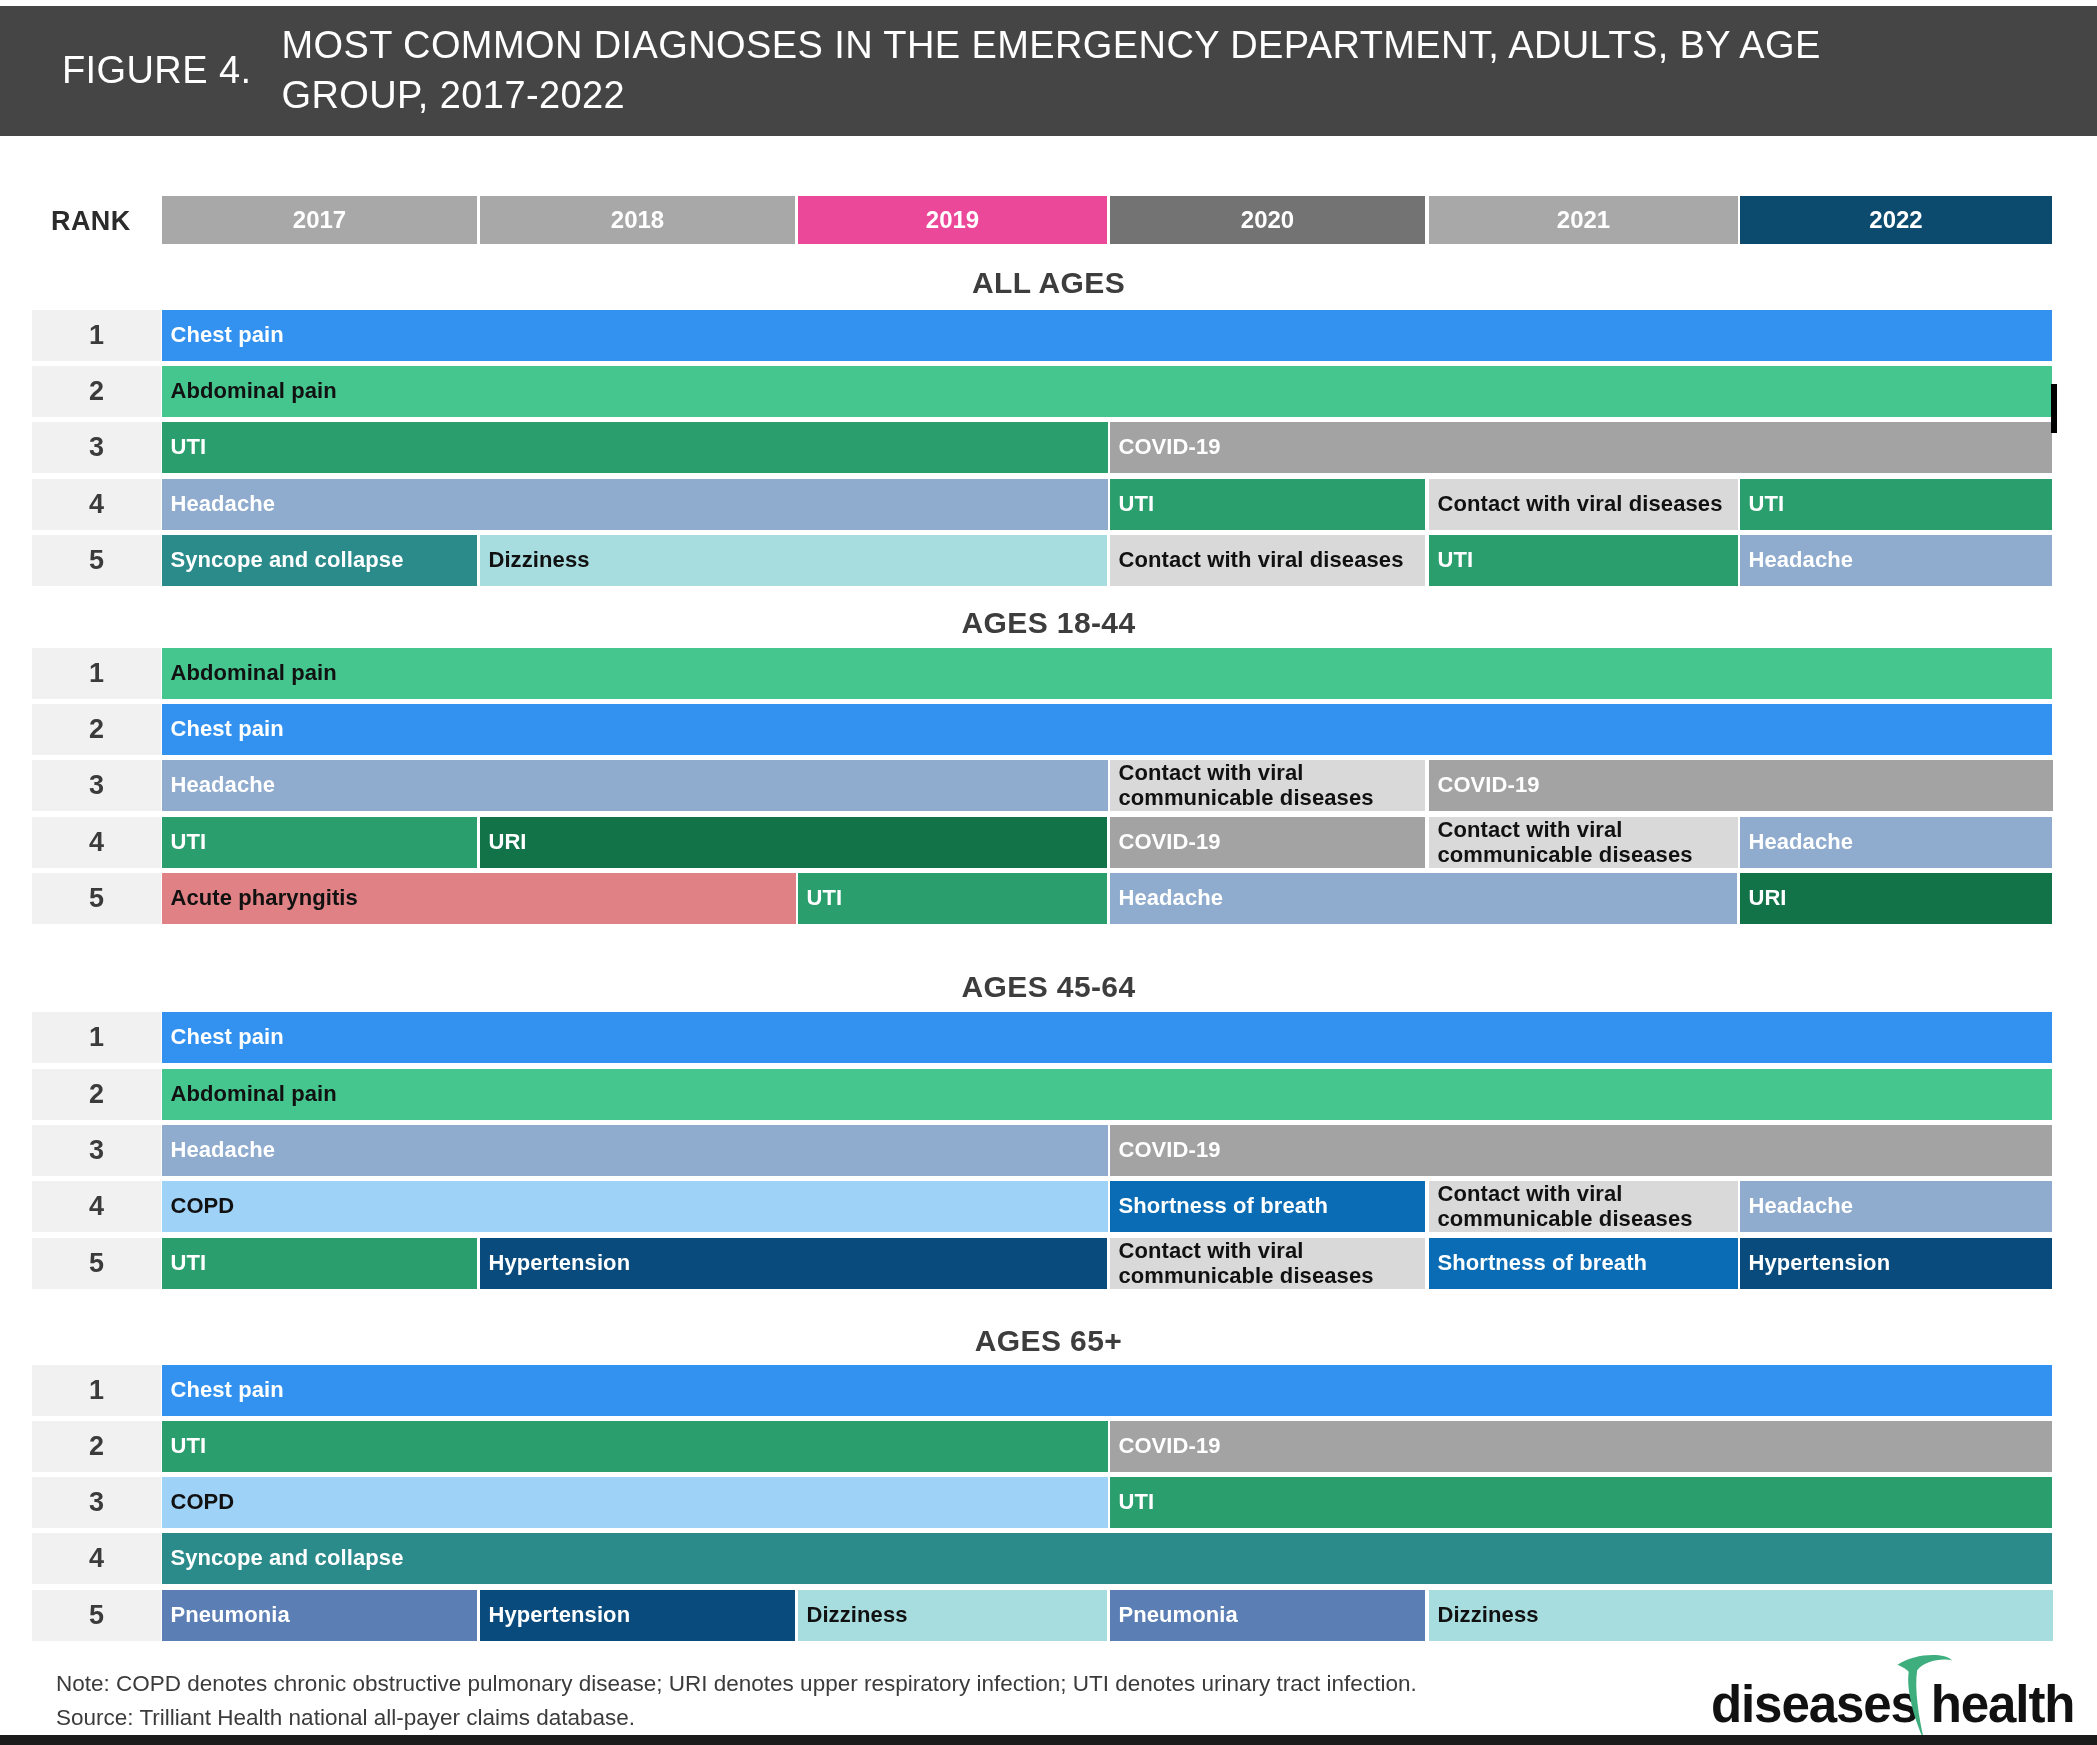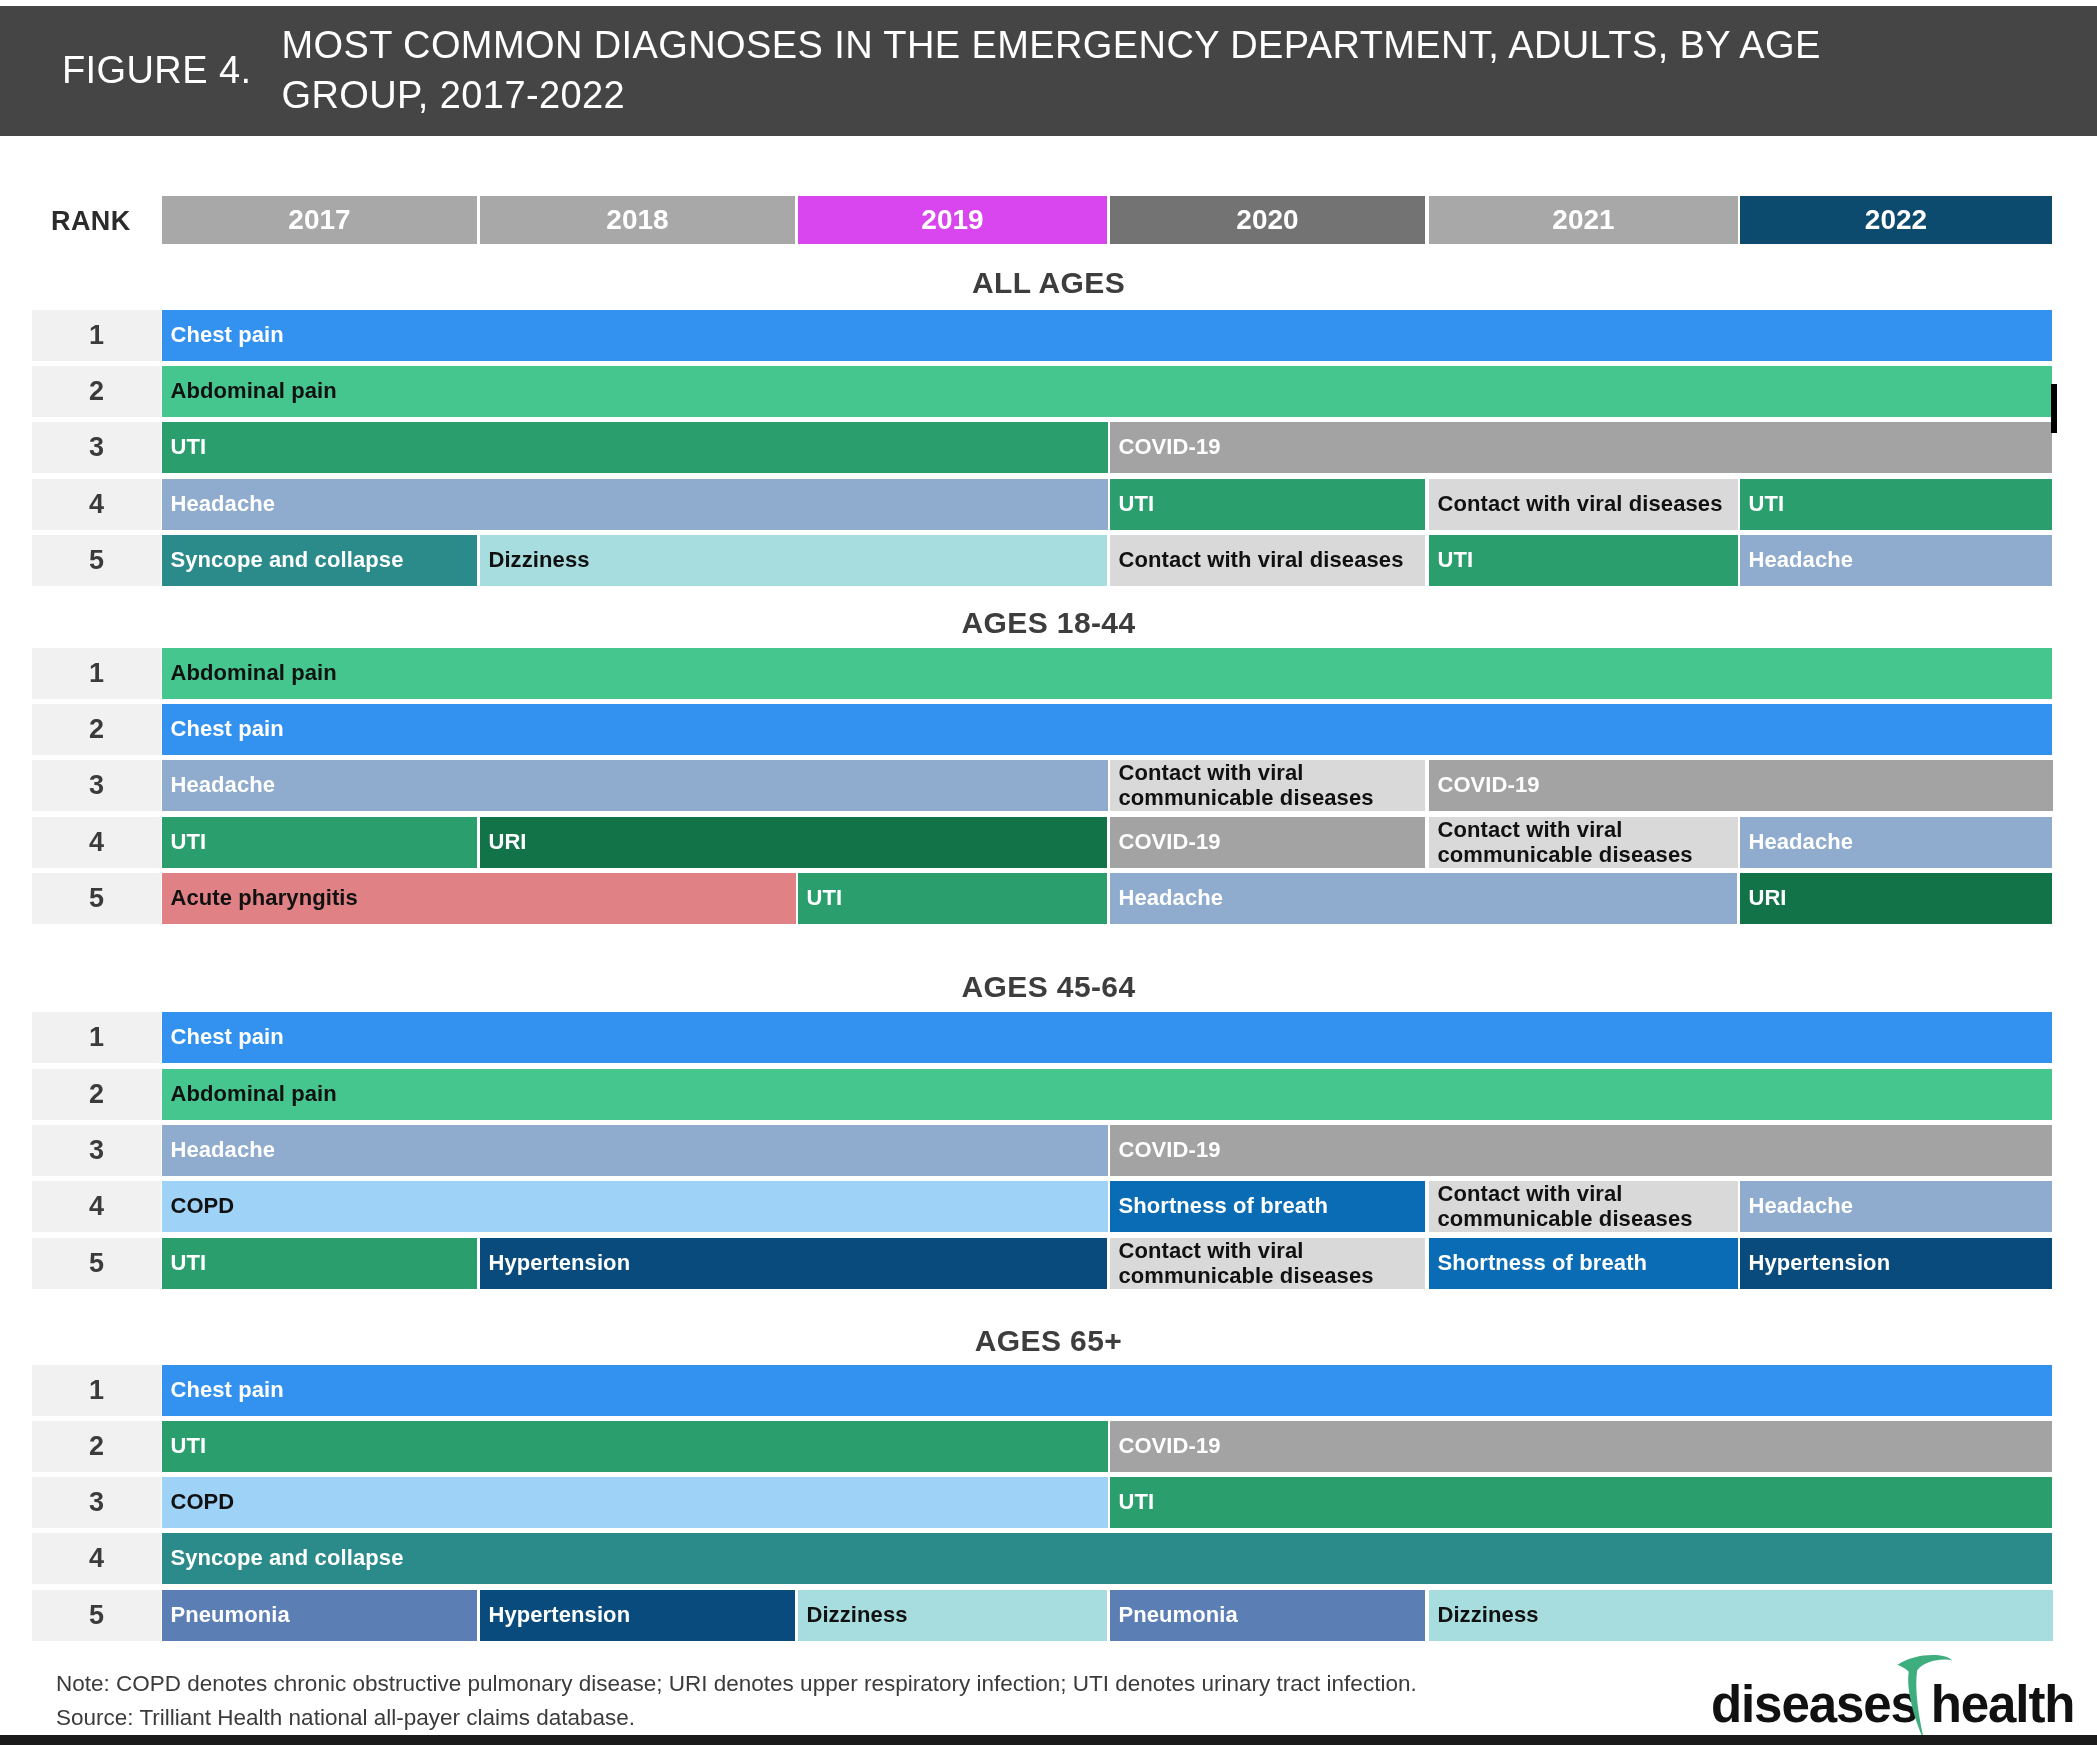--- a/index.html
+++ b/index.html
@@ -29,21 +29,21 @@
   #year-header{
     position:absolute;left:0;top:196px;width:2097px;height:48px;
   }
   #rank-label{
     position:absolute;left:51px;top:10px;
     font-size:27px;font-weight:bold;color:#2b2b2b;letter-spacing:0.4px;
   }
   .year-cell{
     position:absolute;top:0;height:48px;
     background:#a8a8a8;color:#ffffff;
-    font-size:28px;font-weight:bold;
+    font-size:24px;font-weight:bold;
     display:flex;align-items:center;justify-content:center;
   }
   
   .section-title{
     position:absolute;width:2097px;text-align:center;
     font-size:30px;font-weight:bold;color:#3d3d3d;letter-spacing:0.4px;
   }
   .rank-cell{
     position:absolute;left:32px;width:129px;height:51px;
     background:#f1f1f1;color:#3b3b3b;
@@ -96,21 +96,21 @@
 
 <div id="title-bar">
   <div id="title-figure">FIGURE 4.</div>
   <div id="title-text">MOST COMMON DIAGNOSES IN THE EMERGENCY DEPARTMENT, ADULTS, BY AGE GROUP, 2017-2022</div>
 </div>
 
 <div id="year-header">
   <div id="rank-label">RANK</div>
 <div class="year-cell" style="left: 162px; width: 315px; background: rgb(168, 168, 168);">2017</div>
     <div class="year-cell" style="left: 480px; width: 315px; background: rgb(168, 168, 168);">2018</div>
-    <div class="year-cell" style="left: 798px; width: 309px; background: #d946ef;">2019</div>
+    <div class="year-cell" style="left: 798px; width: 309px; background: #ec4899;">2019</div>
     <div class="year-cell" style="left: 1110px; width: 315px; background: #737373;">2020</div>
     <div class="year-cell" style="left: 1429px; width: 309px; background: rgb(168, 168, 168);">2021</div>
     <div class="year-cell" style="left: 1740px; width: 312px; background: #0c4a6e;">2022</div>
   </div>
 
 <div id="sections-mount">
     <div class="section-title" style="top: 266px;">ALL AGES</div>
     <div class="rank-cell" style="top: 310px;">1</div>
     <div class="bar" style="top: 310px; left: 162px; width: 1890px; background: rgb(51, 146, 240);">
       <span style="color: rgb(255, 255, 255);">Chest pain</span>

